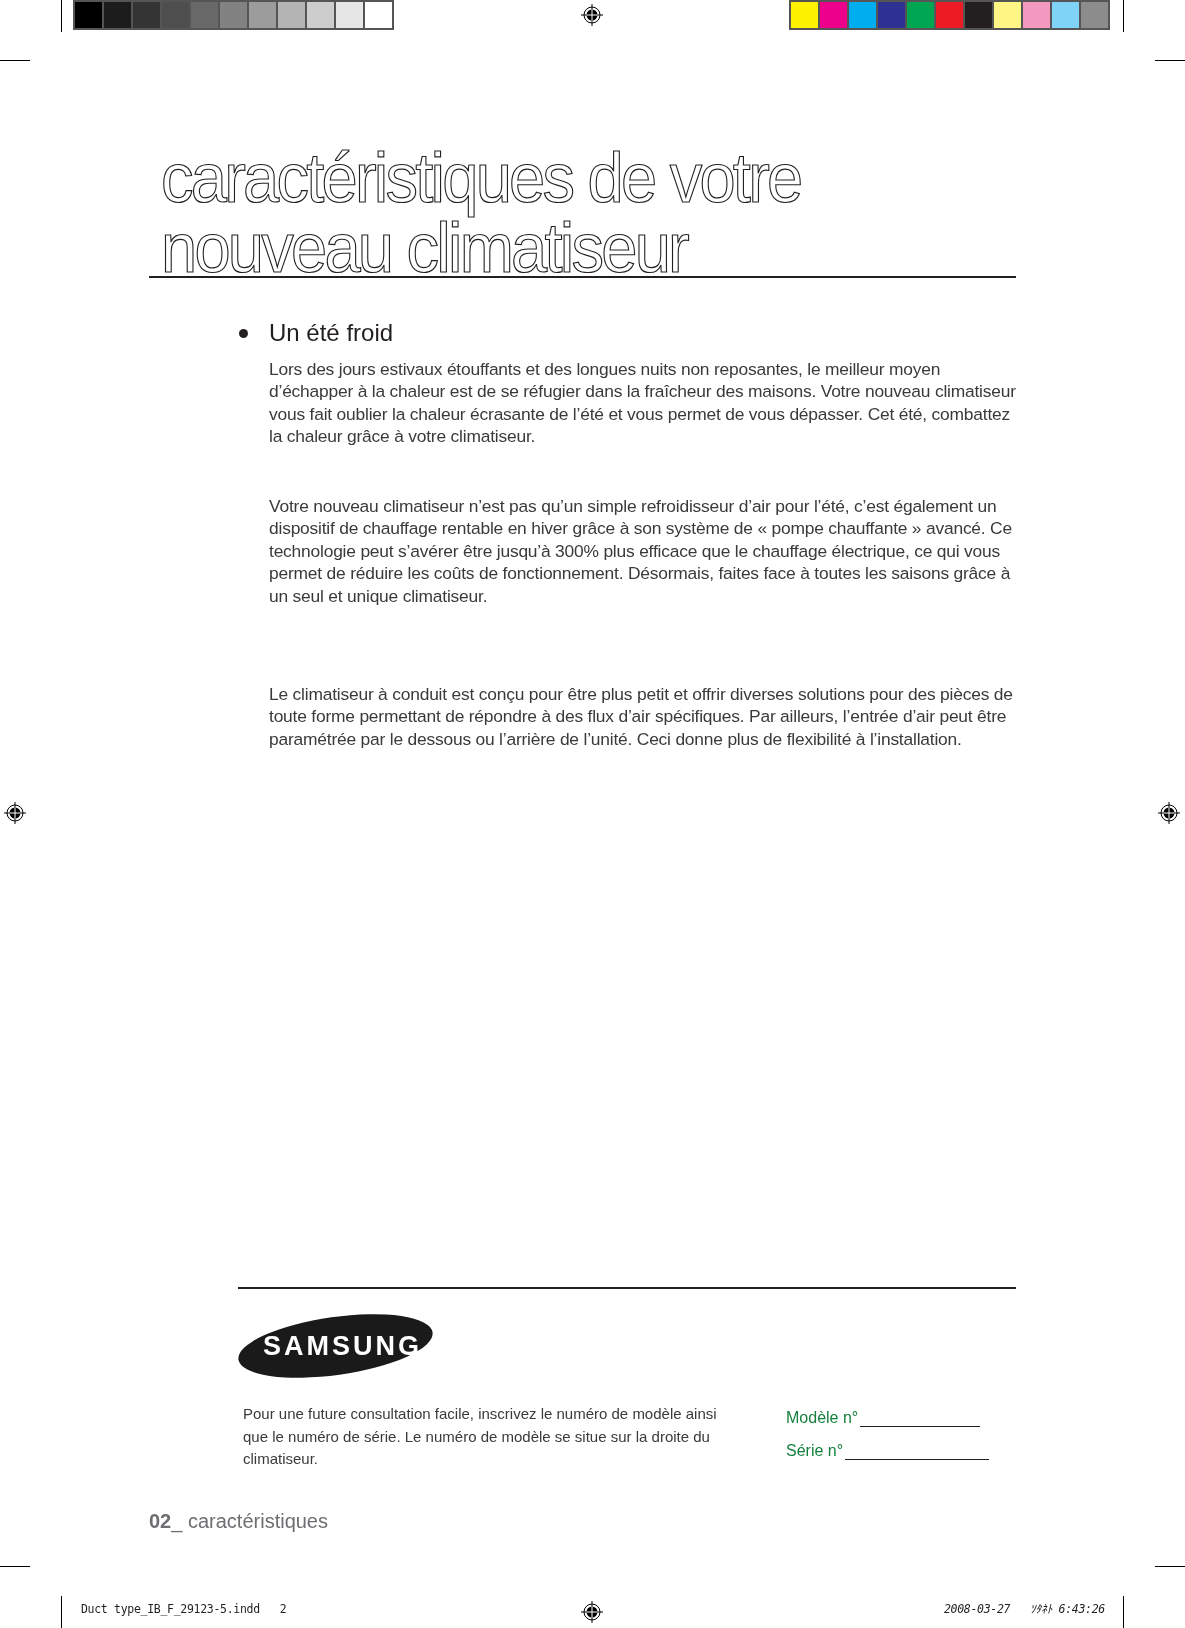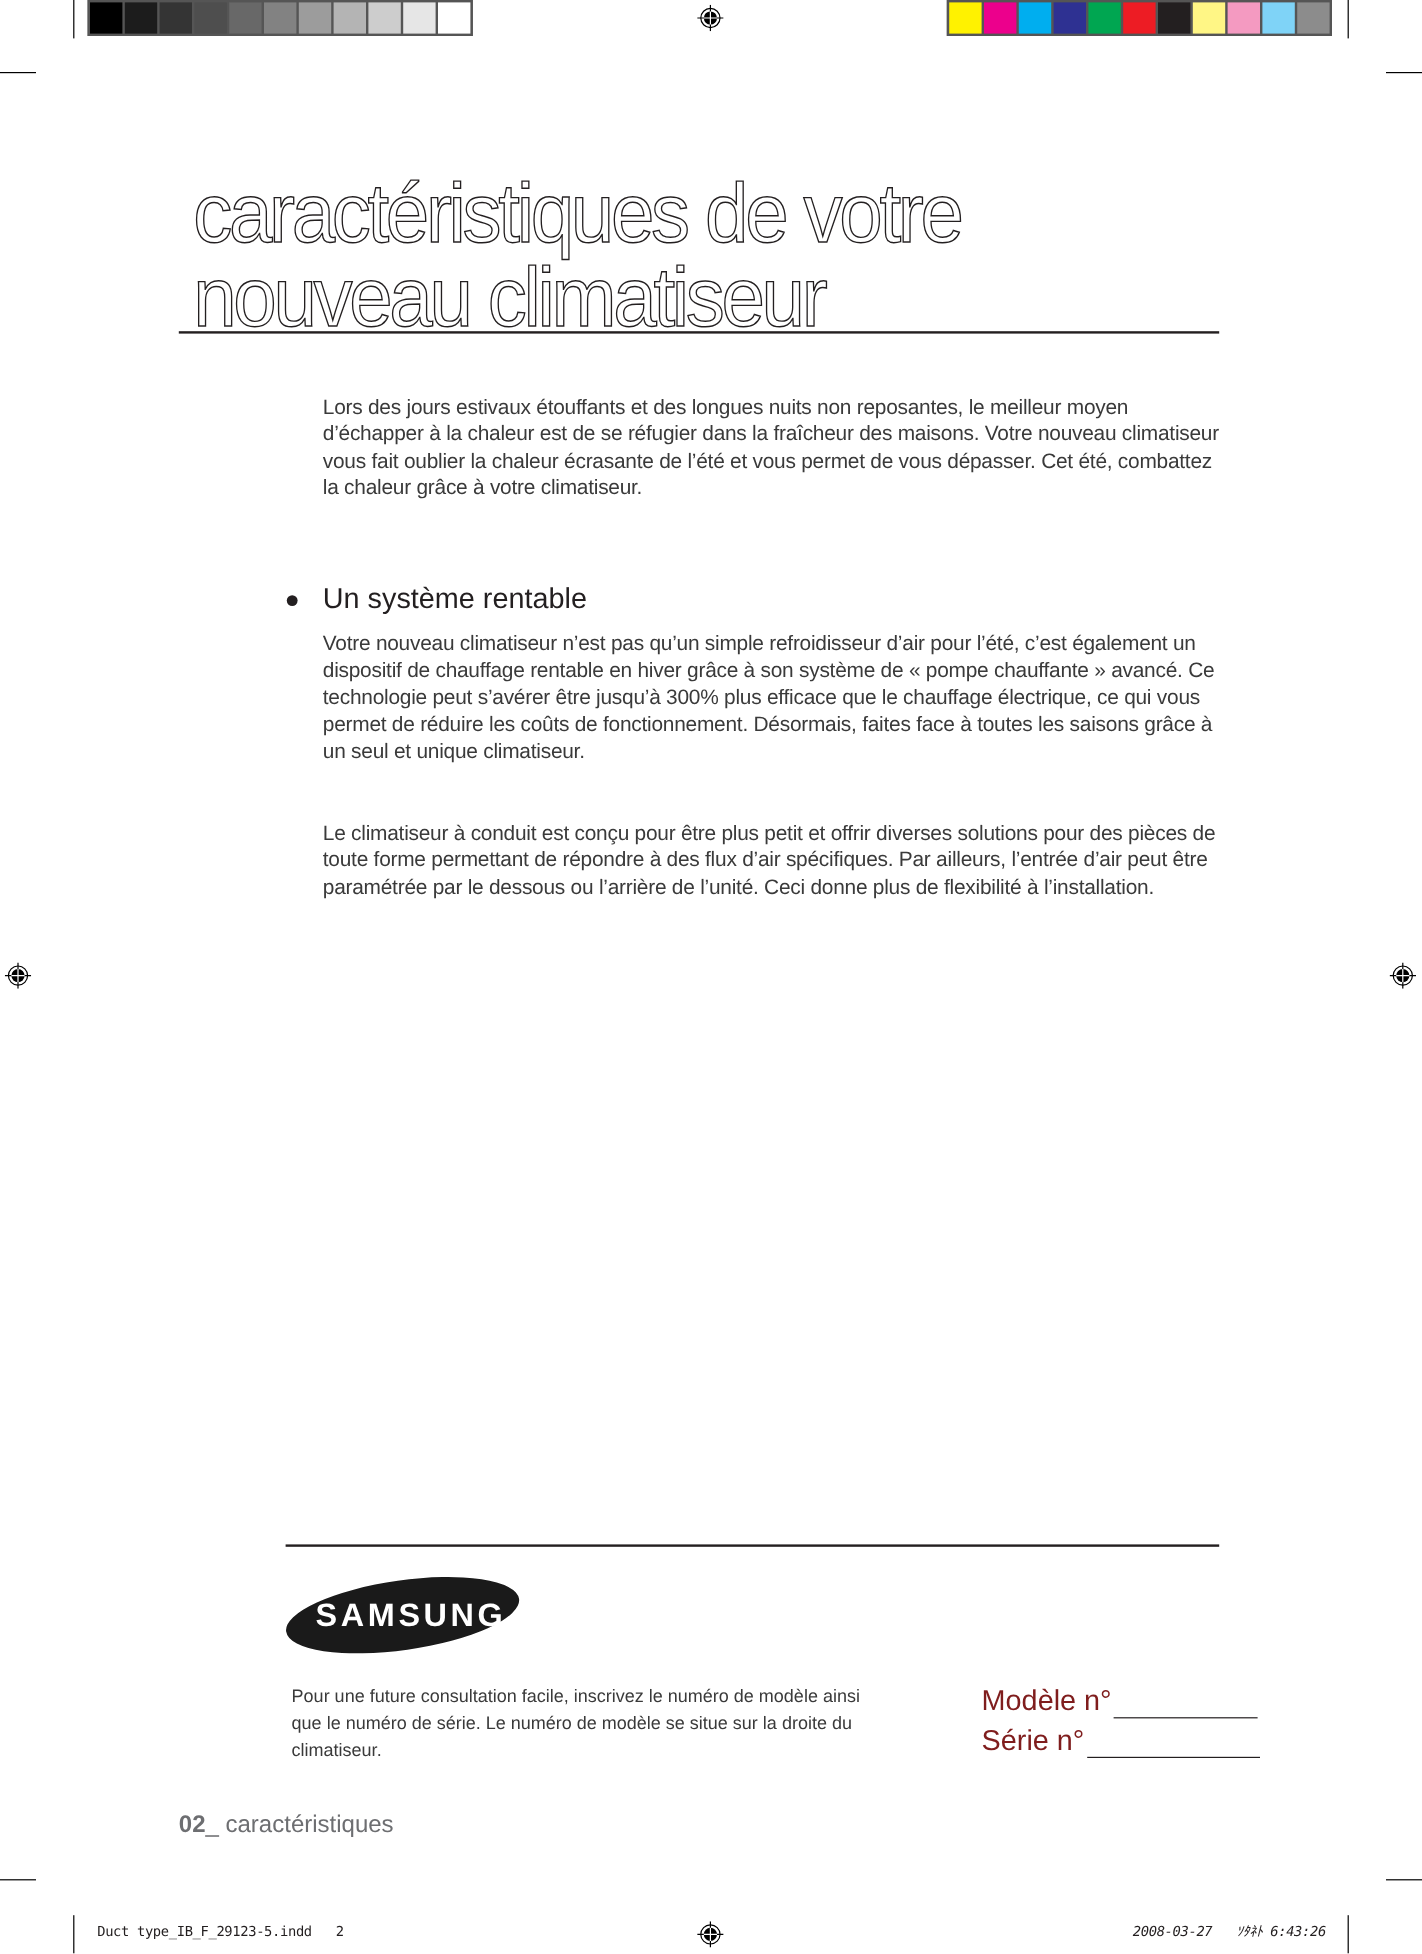--- a/index.html
+++ b/index.html
@@ -36,21 +36,21 @@
       margin-left: 33px; margin-top: 10px; font-size: 17.4px; line-height: 22.4px; color: #3a3a3a;
       letter-spacing: -0.2px;
     }
 
     .footer-rule { position: absolute; left: 238px; top: 1287px; width: 778px; height: 1.5px; background: #231f20; }
 
     .logo { position: absolute; left: 237px; top: 1313px; width: 197px; height: 66px; }
 
     .note { position: absolute; left: 243px; top: 1403px; width: 490px; font-size: 15px; line-height: 22.5px; color: #3a3a3a; }
 
-    .field { position: absolute; left: 786px; font-size: 24px; color: #7f1d1d; display: flex; align-items: flex-end; margin-left: 32px; }
+    .field { position: absolute; left: 786px; font-size: 16px; color: #15803d; display: flex; align-items: flex-end; }
     .field .line { border-bottom: 1.5px solid #231f20; height: 22px; margin-left: 2px; }
 
     .folio { position: absolute; left: 149px; top: 1510px; font-size: 20px; color: #6d6e71; text-align: right; }
     .folio b { font-weight: bold; }
 
     .slug { position: absolute; top: 1602px; font-family: "DejaVu Sans Mono", "Liberation Mono", monospace; font-size: 11.5px; color: #231f20; letter-spacing: -0.3px; }
   </style>
 </head>
 <body>
 
@@ -124,28 +124,28 @@
   <line x1="5.5" y1="11" x2="16.5" y2="11" stroke="#fff" stroke-width="1"></line>
 </svg>
 
 <h1 class="page-title" style="margin:0;">
   <span class="line">caractéristiques de votre</span>
   <span class="line">nouveau climatiseur</span>
 </h1>
 <div class="title-rule"></div>
 
 <div class="section" style="top:318px;">
+  <div class="heading">
+    <span class="bullet"></span>
+    <span>Un été froid</span>
+  </div>
   <div class="body">Lors des jours estivaux étouffants et des longues nuits non reposantes, le meilleur moyen d’échapper à la chaleur est de se réfugier dans la fraîcheur des maisons. Votre nouveau climatiseur vous fait oublier la chaleur écrasante de l’été et vous permet de vous dépasser. Cet été, combattez la chaleur grâce à votre climatiseur.</div>
 </div>
 
 <div class="section" style="top:485px;">
-  <div class="heading">
-    <span class="bullet"></span>
-    <span>Un système rentable</span>
-  </div>
   <div class="body">Votre nouveau climatiseur n’est pas qu’un simple refroidisseur d’air pour l’été, c’est également un dispositif de chauffage rentable en hiver grâce à son système de « pompe chauffante » avancé. Ce technologie peut s’avérer être jusqu’à 300% plus efficace que le chauffage électrique, ce qui vous permet de réduire les coûts de fonctionnement. Désormais, faites face à toutes les saisons grâce à un seul et unique climatiseur.</div>
 </div>
 
 <div class="section" style="top:673px;">
   <div class="body">Le climatiseur à conduit est conçu pour être plus petit et offrir diverses solutions pour des pièces de toute forme permettant de répondre à des flux d’air spécifiques. Par ailleurs, l’entrée d’air peut être paramétrée par le dessous ou l’arrière de l’unité. Ceci donne plus de flexibilité à l’installation.</div>
 </div>
 
 <div class="footer-rule"></div>
 
 <svg class="logo" viewBox="0 0 197 66">

